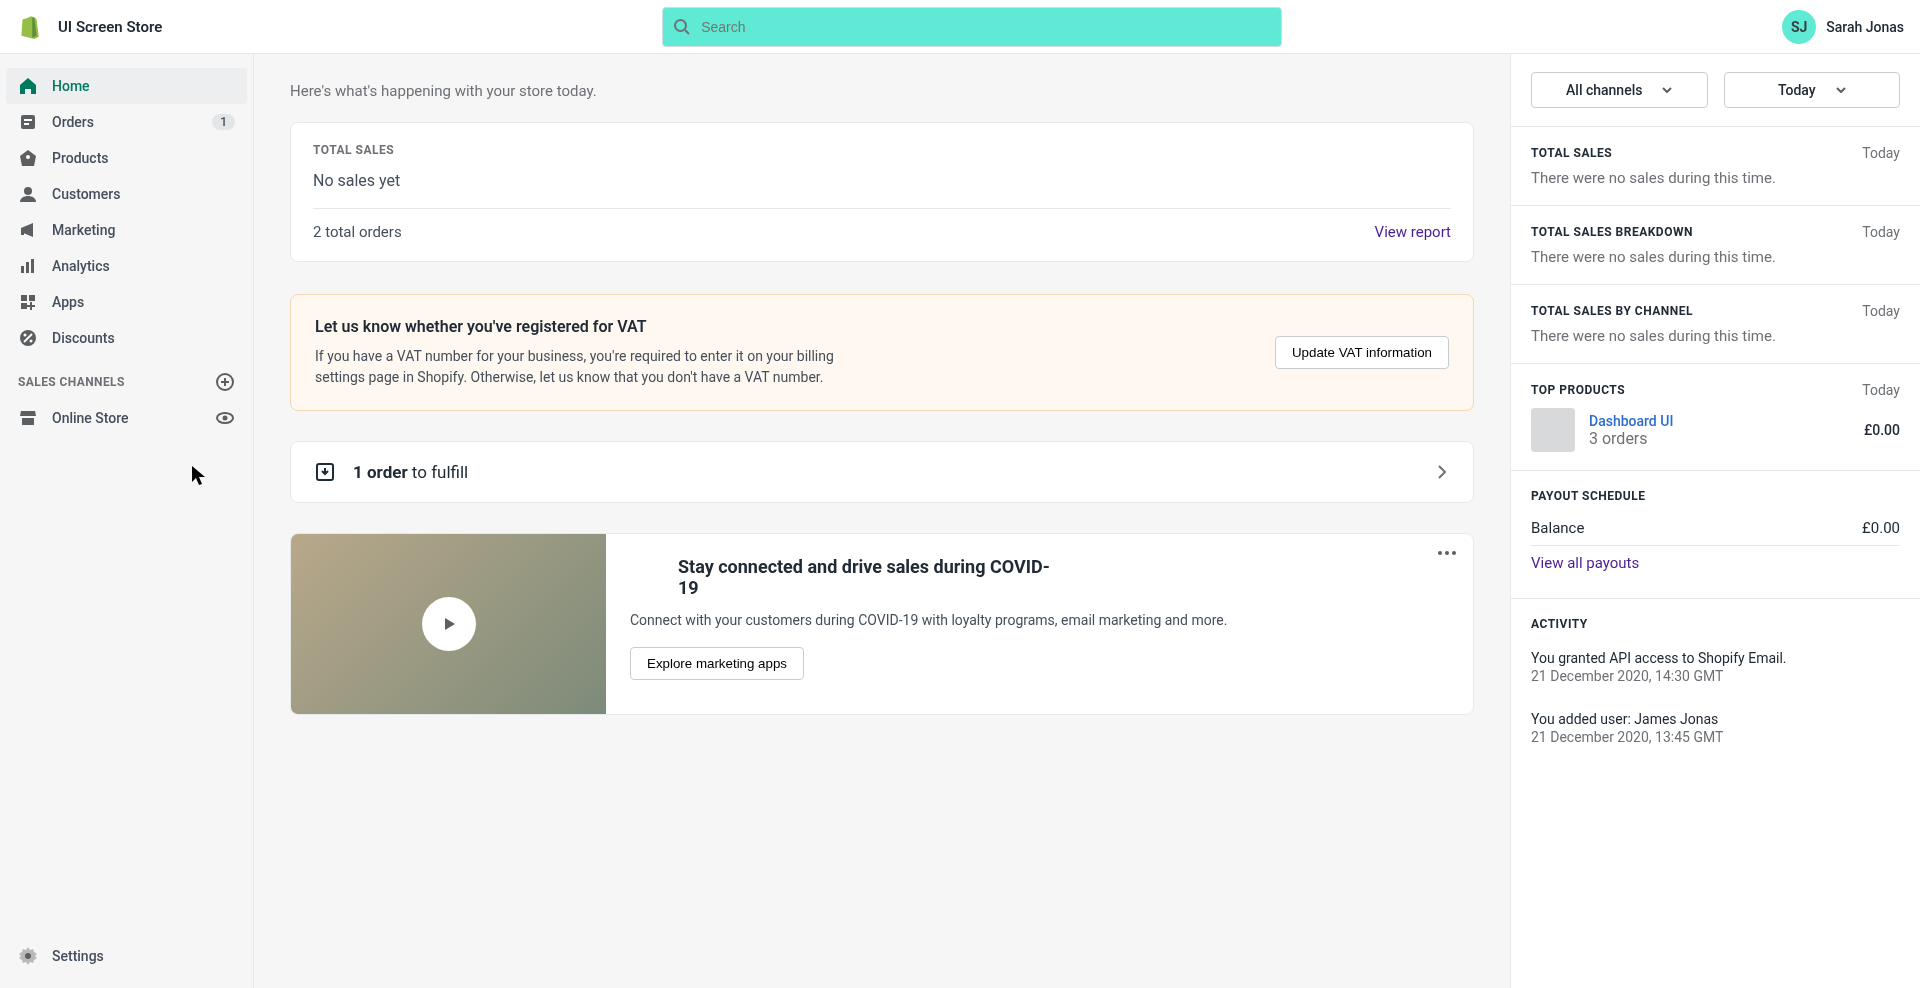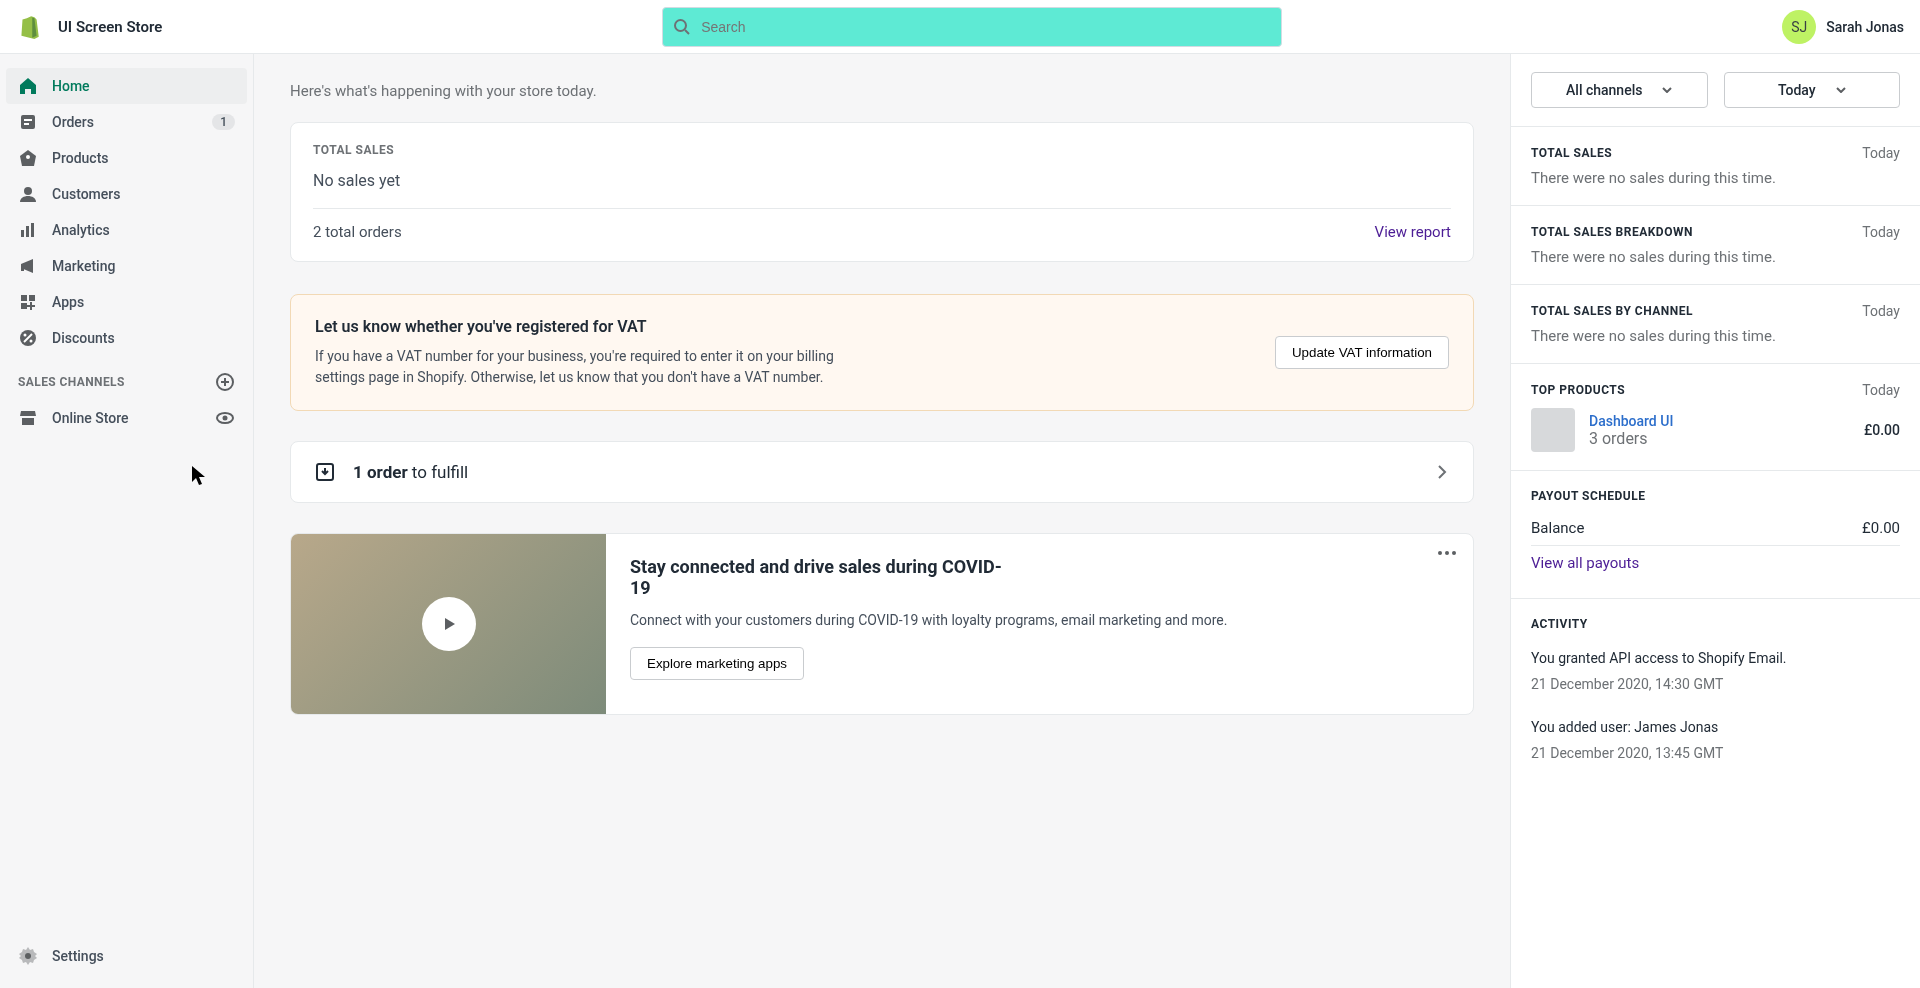--- a/index.html
+++ b/index.html
@@ -4,21 +4,21 @@
 <style>
 * { box-sizing: border-box; margin: 0; padding: 0; }
 body { font-family: -apple-system, BlinkMacSystemFont, "Segoe UI", Roboto, sans-serif; background: #f6f6f7; color: #212b36; font-size: 14px; overflow: hidden; }
 .header { height: 54px; background: #fff; border-bottom: 1px solid #e6e9eb; display: flex; align-items: center; padding: 0 16px; gap: 16px; }
 .logo { width: 26px; height: 26px; }
 .store-name { font-weight: 600; font-size: 15px; margin-right: auto; }
 .search-bar { flex: 0 0 620px; margin: 0 auto; position: relative; }
 .search-input { width: 100%; height: 40px; border: 1px solid #d3dbe2; border-radius: 4px; padding: 0 12px 0 38px; font-size: 14px; background: #5eead4; }
 .search-icon { position: absolute; left: 10px; top: 10px; }
 .user-block { display: flex; align-items: center; gap: 10px; margin-left: auto; }
-.avatar { width: 34px; height: 34px; border-radius: 50%; background: #bef264; display: flex; align-items: center; justify-content: center; font-weight: 400; color: #3a3f44; }
+.avatar { width: 34px; height: 34px; border-radius: 50%; background: #5eead4; display: flex; align-items: center; justify-content: center; font-weight: 700; color: #3a3f44; }
 .user-name { font-weight: 500; }
 
 .layout { display: flex; height: calc(100vh - 54px); }
 .sidebar { width: 254px; background: #f6f6f7; border-right: 1px solid #e6e9eb; display: flex; flex-direction: column; padding: 14px 6px; }
 .nav-item { display: flex; align-items: center; gap: 14px; padding: 8px 12px; border-radius: 4px; cursor: pointer; font-weight: 500; color: #454f5b; }
 .nav-item.active { background: #edeeef; color: #007a5c; }
 .nav-item .icon { width: 20px; height: 20px; display:flex; align-items:center; justify-content:center;}
 .nav-item .badge { margin-left: auto; background: #e4e5e7; border-radius: 10px; padding: 1px 8px; font-size: 12px; }
 .nav-section-head { font-size: 12px; font-weight: 700; color: #6d7175; letter-spacing: .4px; padding: 16px 12px 8px; display:flex; align-items:center; justify-content:space-between;}
 .nav-eye { margin-left:auto; }
@@ -42,41 +42,41 @@
 .banner-body { color:#454f5b; line-height:1.5; max-width:540px; }
 .banner-btn { background:#fff; border:1px solid #c9cccf; border-radius:4px; padding:8px 16px; font-weight:500; cursor:pointer; align-self:center; white-space:nowrap; }
 
 .fulfill-card { background:#fff; border:1px solid #e6e9eb; border-radius:8px; padding:18px 22px; display:flex; align-items:center; gap:16px; font-size:17px; margin-bottom:30px; cursor:pointer;}
 .fulfill-card .chev { margin-left:auto; }
 
 .promo-card { background:#fff; border:1px solid #e6e9eb; border-radius:8px; display:flex; overflow:hidden; margin-bottom:20px;}
 .promo-img { width:315px; min-height:180px; background:linear-gradient(135deg,#b8a88a,#7d8b7a); position:relative; display:flex; align-items:center; justify-content:center;}
 .play-btn { width:54px; height:54px; border-radius:50%; background:#fff; display:flex; align-items:center; justify-content:center;}
 .promo-body { padding:22px 24px; flex:1; position:relative;}
-.promo-title { font-weight:700; font-size:18px; margin-bottom:12px; max-width:390px;}
+.promo-title { font-weight:700; font-size:18px; margin-bottom:12px; max-width:390px;margin-left:48px;}
 .promo-text { color:#454f5b; margin-bottom:16px; line-height:1.5;}
 .promo-more { position:absolute; right:16px; top:16px; cursor:pointer;}
 
 .aside { width: 410px; border-left:1px solid #e6e9eb; background:#fff; overflow-y:auto; }
 .aside-top { display:flex; gap:16px; padding:18px 20px; border-bottom:1px solid #e6e9eb; }
 .select-btn { flex:1; border:1px solid #c9cccf; background:#fff; border-radius:4px; padding:9px 14px; display:flex; align-items:center; justify-content:center; gap:20px; font-weight:500; cursor:pointer; }
 .aside-block { padding:18px 20px; border-bottom:1px solid #e6e9eb; }
 .aside-head { display:flex; justify-content:space-between; align-items:center; margin-bottom:8px;}
 .aside-label { font-size:12px; font-weight:700; letter-spacing:.5px; color:#212b36; }
 .aside-when { color:#6d7175; font-size:14px; }
 .aside-body { color:#6d7175; font-size:15px; }
 .top-product-row { display:flex; align-items:center; gap:14px; margin-top:10px;}
 .thumb { width:44px; height:44px; border-radius:4px; background:#d7d9db; }
 .tp-name { color:#2c6ecb; font-weight:500; }
 .tp-sub { color:#6d7175; font-size:16px; }
 .tp-amt { margin-left:auto; font-weight:500;}
 .payout-row { display:flex; justify-content:space-between; font-size:15px; padding:8px 0; }
 .activity-item { padding:10px 0; border-top:1px solid transparent;}
 .activity-item + .activity-item { margin-top:6px;}
-.act-time { color:#6d7175; font-size:14px; margin-top:10px;}
+.act-time { color:#6d7175; font-size:14px; margin-top:2px;}
 .cursor { position:fixed; width:14px; height:20px; pointer-events:none; }
 svg { display:block; }
 </style>
 </head>
 <body>
 
 <div class="header">
   <span class="logo">
     <svg viewBox="0 0 24 24" width="26" height="26">
         <path fill="#95bf47" d="M19 5l-2-2-3-1-2 1-2 1-4 1-1 15 12 3 4-2-2-16z"></path>
@@ -134,35 +134,35 @@
           <svg width="20" height="20" viewBox="0 0 20 20">
             <circle cx="10" cy="7" r="4" fill="#5c5f62"></circle>
             <path fill="#5c5f62" d="M2 18c0-4 4-6 8-6s8 2 8 6z"></path>
           </svg>
         </span>
       <span>Customers</span>
     </div>
     <div class="nav-item">
       <span class="icon">
           <svg width="20" height="20" viewBox="0 0 20 20">
+            <path fill="#5c5f62" d="M3 8l12-5v14L3 12z"></path>
+            <rect x="3" y="8" width="3" height="7" fill="#5c5f62"></rect>
+          </svg>
+        </span>
+      <span>Marketing</span>
+    </div>
+    <div class="nav-item">
+      <span class="icon">
+          <svg width="20" height="20" viewBox="0 0 20 20">
             <rect x="3" y="10" width="3" height="7" fill="#5c5f62"></rect>
             <rect x="8" y="6" width="3" height="11" fill="#5c5f62"></rect>
             <rect x="13" y="3" width="3" height="14" fill="#5c5f62"></rect>
           </svg>
         </span>
       <span>Analytics</span>
-    </div>
-    <div class="nav-item">
-      <span class="icon">
-          <svg width="20" height="20" viewBox="0 0 20 20">
-            <path fill="#5c5f62" d="M3 8l12-5v14L3 12z"></path>
-            <rect x="3" y="8" width="3" height="7" fill="#5c5f62"></rect>
-          </svg>
-        </span>
-      <span>Marketing</span>
     </div>
     <div class="nav-item">
       <span class="icon">
           <svg width="20" height="20" viewBox="0 0 20 20">
             <rect x="3" y="3" width="6" height="6" fill="#5c5f62"></rect>
             <rect x="11" y="3" width="6" height="6" fill="#5c5f62"></rect>
             <rect x="3" y="11" width="6" height="6" fill="#5c5f62"></rect>
             <path fill="#5c5f62" d="M14 10v3h3v2h-3v3h-2v-3h-3v-2h3v-3z"></path>
           </svg>
         </span>

